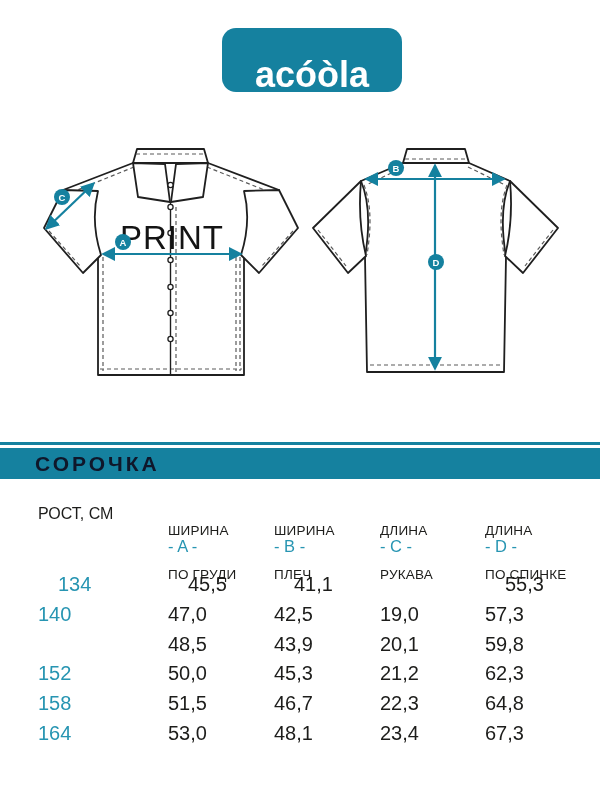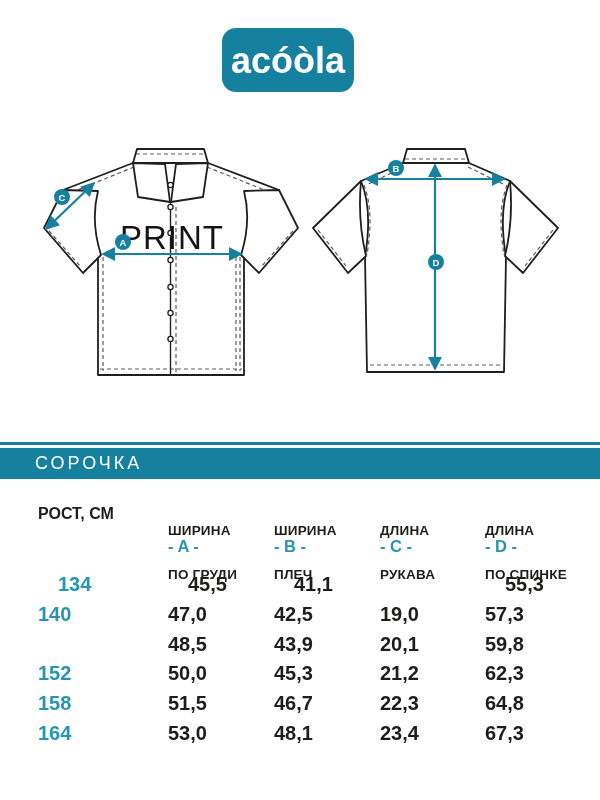--- a/index.html
+++ b/index.html
@@ -1,47 +1,47 @@
 <!DOCTYPE html>
 <html style="--accent: #15819f; --accent-light: #2795b2; --outline: #1f1f1f; --stitch: #5a5a5a;"><head>
 <meta charset="utf-8">
 <style>
   html,body{margin:0;padding:0;background:#fff;}
   .page{position:relative;width:600px;height:800px;background:#fff;overflow:hidden;
         font-family:"Liberation Sans",sans-serif;color:#1d1d1b;}
 
   
-  .logo{position:absolute;left:222px;top:28px;width:132px;height:64px;
+  .logo{position:absolute;left:222px;top:28px;width:180px;height:64px;
         background:var(--accent);border-radius:14px;display:flex;
-        align-items:center;justify-content:center;}
+        align-items:flex-end;justify-content:center;}
   .logo-text{color:#fff;font-weight:700;font-size:36px;letter-spacing:0px;
              transform:scaleY(1.05);line-height:1;}
 
   
   .diagram{position:absolute;}
   .front-svg{left:30px;top:133px;}
   .back-svg{left:303px;top:133px;}
   .outline{fill:#fff;stroke:#1f1f1f;stroke-width:1.8;stroke-linejoin:round;}
   .thin{fill:none;stroke:#1f1f1f;stroke-width:1.4;}
   .dash{fill:none;stroke:#5a5a5a;stroke-width:1.2;stroke-dasharray:4 3;}
   .arrow{stroke:var(--accent);stroke-width:2.2;fill:none;}
   .mkfill{fill:var(--accent);}
   .bubble{fill:var(--accent);}
   .bubble-txt{fill:#fff;font:700 9.5px "Liberation Sans",sans-serif;text-anchor:middle;}
   .print-txt{font:400 33px "Liberation Sans",sans-serif;fill:#141414;text-anchor:middle;letter-spacing:1px;}
   .btn{fill:#fff;stroke:#1f1f1f;stroke-width:1.3;}
 
   
   .rule{position:absolute;left:0;top:442px;width:600px;height:3px;background:var(--accent);}
   .band{position:absolute;left:0;top:448px;width:600px;height:31px;background:var(--accent);}
-  .band-title{color:#ffffff;font-weight:400;font-size:18px;letter-spacing:3px;
+  .band-title{color:#0f172a;font-weight:700;font-size:21px;letter-spacing:3px;
               line-height:31px;padding-left:35px;}
 
   
-  .cell{position:absolute;text-align:left;white-space:pre;font-weight:bold;}
+  .cell{position:absolute;text-align:left;white-space:pre;}
   .c0{left:38px;width:125px;}
   .c1{left:168px;width:100px;}
   .c2{left:274px;width:100px;}
   .c3{left:380px;width:100px;}
   .c4{left:485px;width:110px;}
   .rowhdr{top:505px;font-size:16px;}
   .colhdr{top:495px;font-size:13.5px;line-height:14.5px;letter-spacing:0.2px;}
   .letters{top:537px;font-size:16.5px;color:var(--accent-light);}
   .trow{position:absolute;left:0;width:600px;height:27px;line-height:27px;font-size:20px;}
   .trow .size{color:var(--accent-light);}

